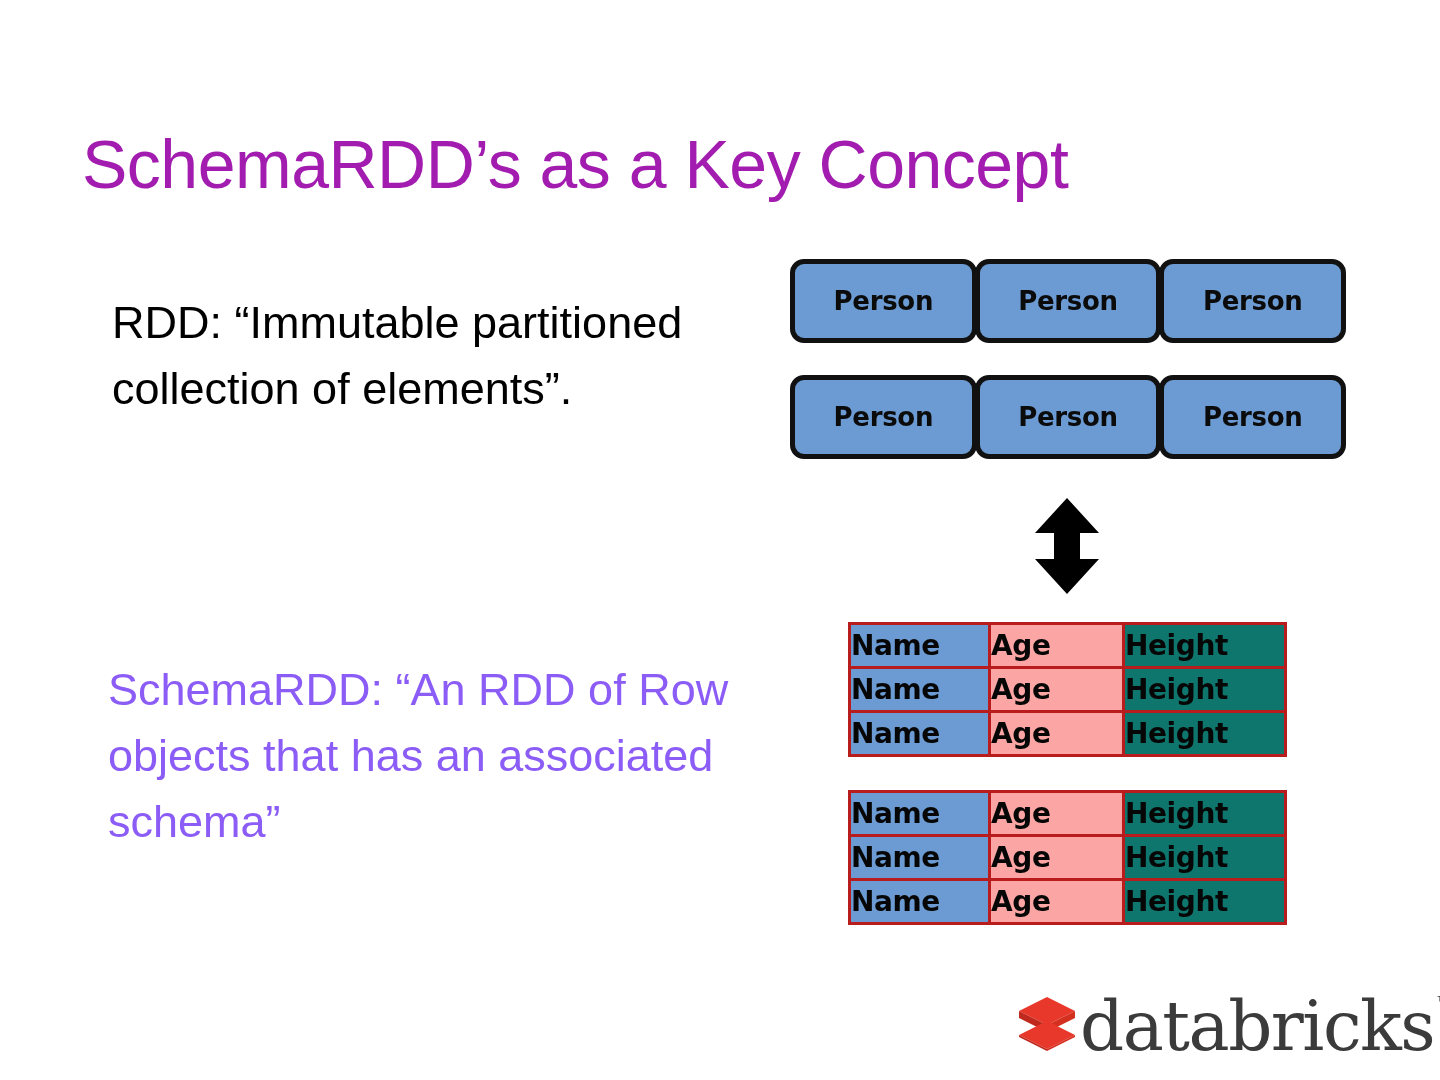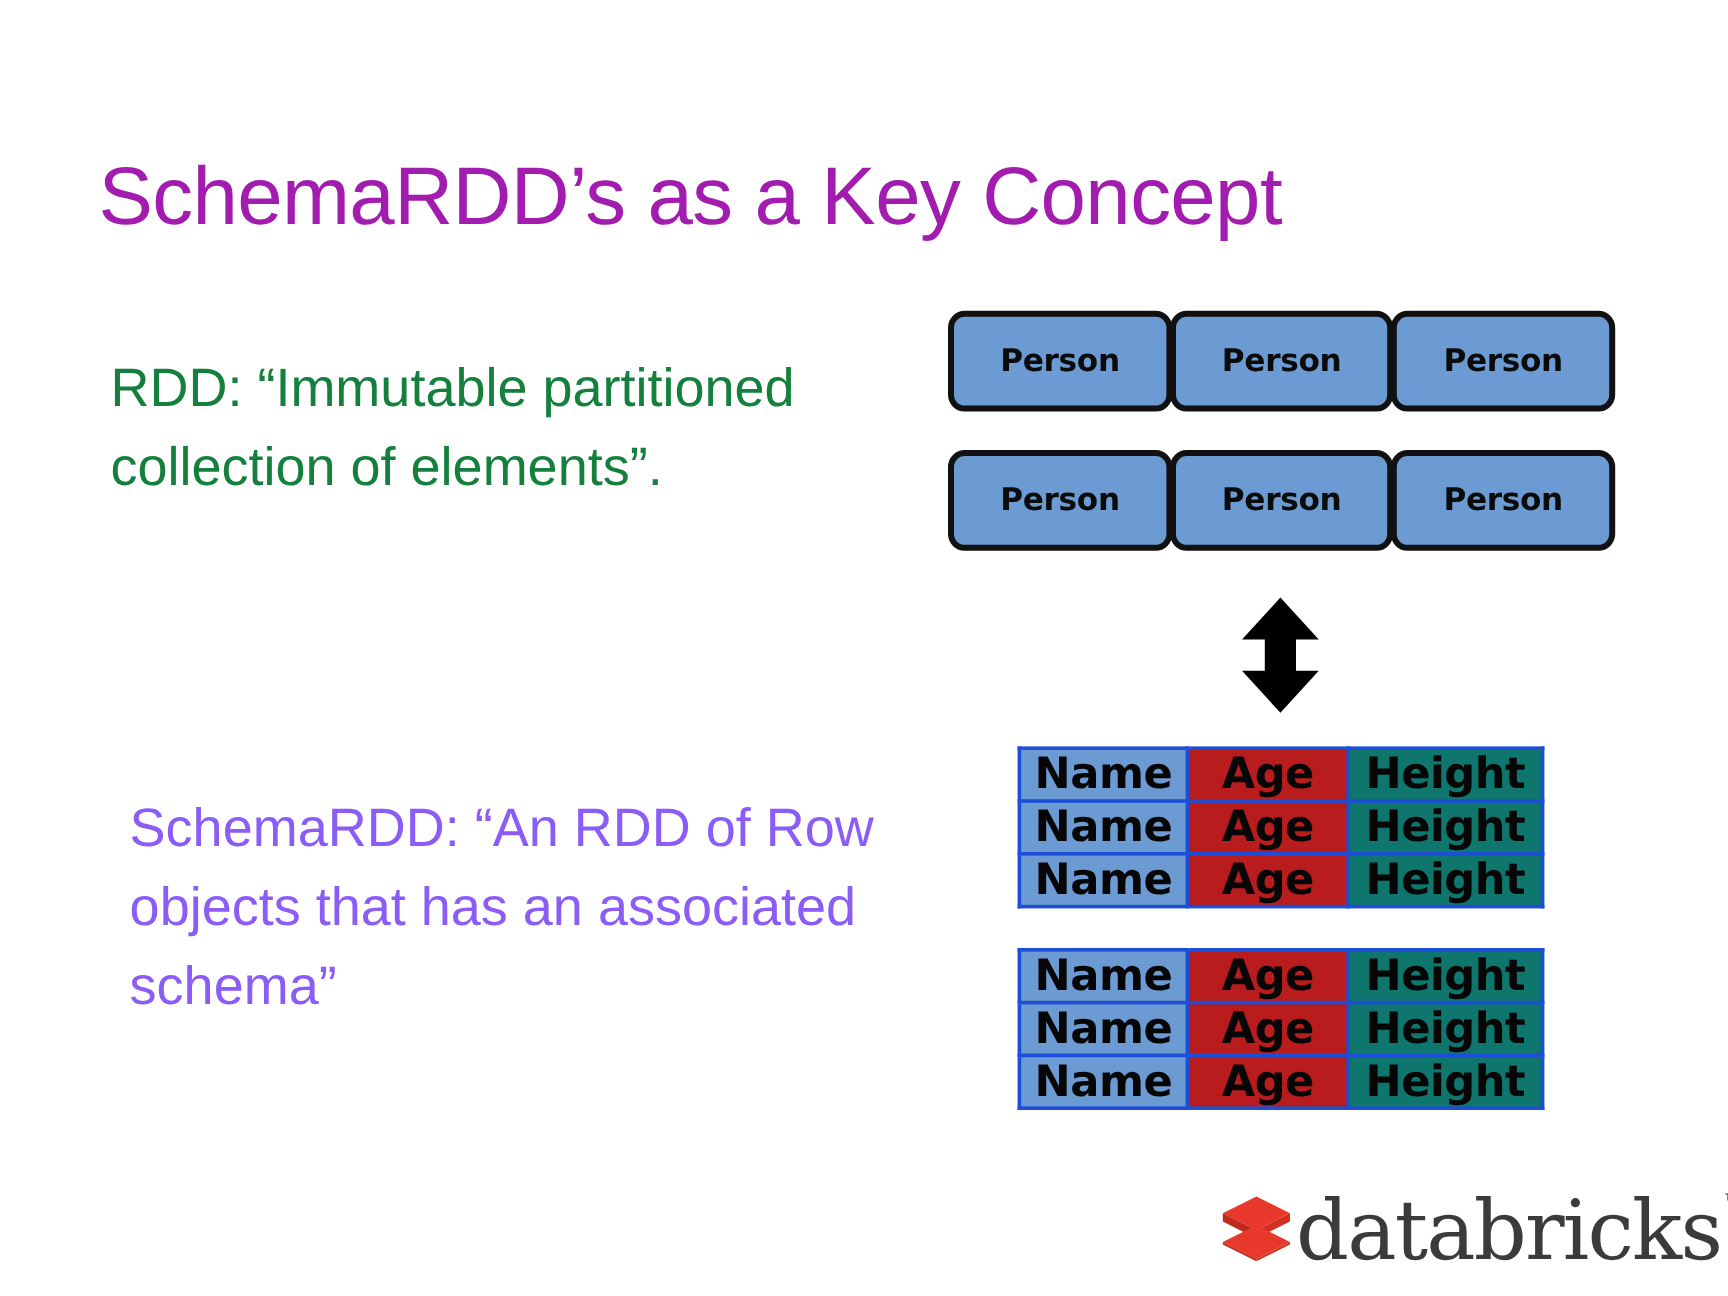--- a/index.html
+++ b/index.html
@@ -32,26 +32,26 @@
     white-space: nowrap;
   }
 
   
   .body-text {
     position: absolute;
     font-weight: 400;
     letter-spacing: 0px;
   }
   #rdd-definition {
-    left: 92px;
+    left: 112px;
     top: 290px;
     width: 600px;
     font-size: 45px;
     line-height: 1.47;
-    color: #15803d;
+    color: #000000;
   }
   #schemardd-definition {
     left: 108px;
     top: 657px;
     width: 640px;
     font-size: 45px;
     line-height: 1.47;
     color: #8b5cf6;
   }
 
@@ -99,34 +99,33 @@
     left: 848px;
     width: 436px;
     border-collapse: collapse;
     border-spacing: 0;
     table-layout: fixed;
   }
   #schema-table-1 { top: 622px; }
   #schema-table-2 { top: 790px; }
 
   .schema-table td {
-    border: 3px solid #1d4ed8;
+    border: 3px solid #b91c1c;
     height: 44px;
     box-sizing: border-box;
-    text-align: center;
     vertical-align: middle;
     font-family: "DejaVu Sans", sans-serif;
-    font-size: 36px;
+    font-size: 28px;
     font-weight: 700;
     color: #060606;
     letter-spacing: -0.4px;
     padding: 0;
   }
   .cell-name   { background: #6b9bd2; width: 140px; }
-  .cell-age    { background: #b91c1c; width: 134px; }
+  .cell-age    { background: #fca5a5; width: 134px; }
   .cell-height { background: #0f766e; width: 162px; }
 
   
   #schema-table-2-clip {
     position: absolute;
     left: 0;
     top: 780px;
     width: 1440px;
     height: 146px;
     overflow: hidden;

